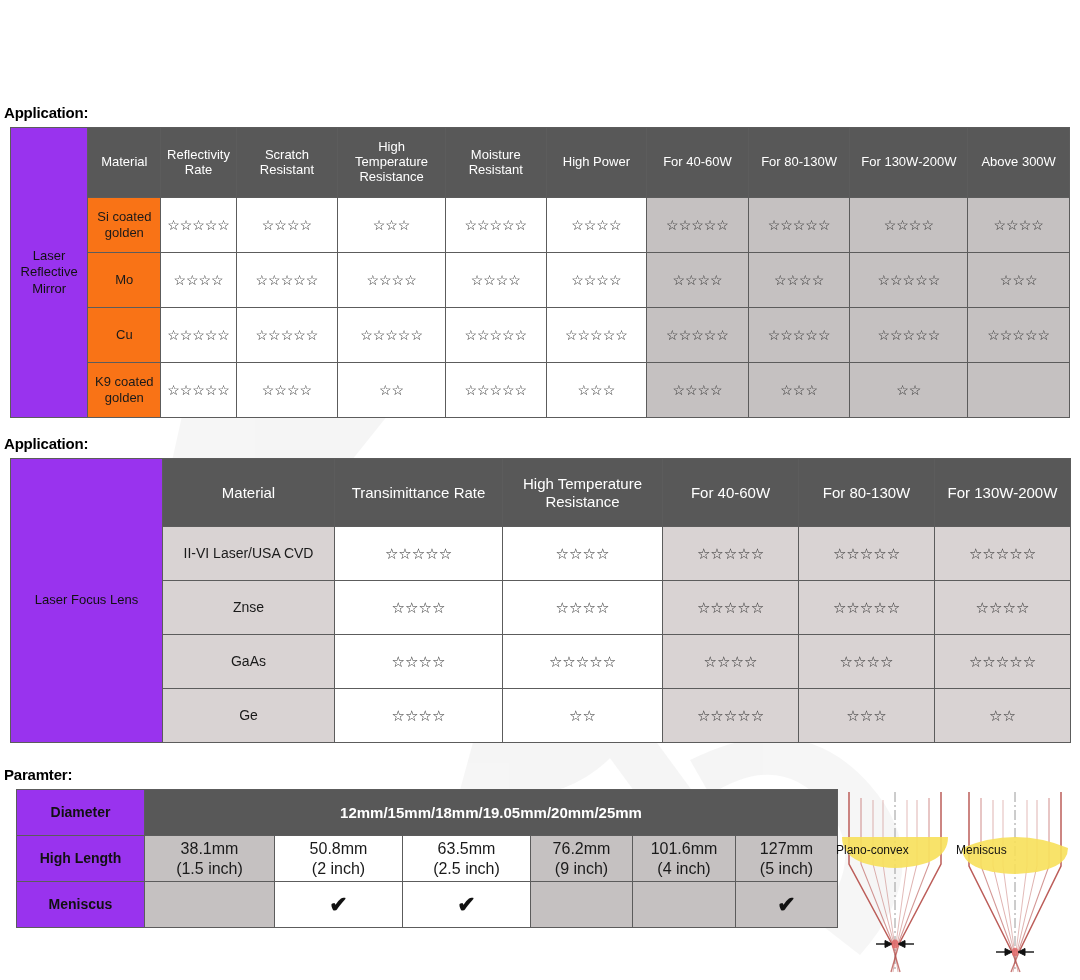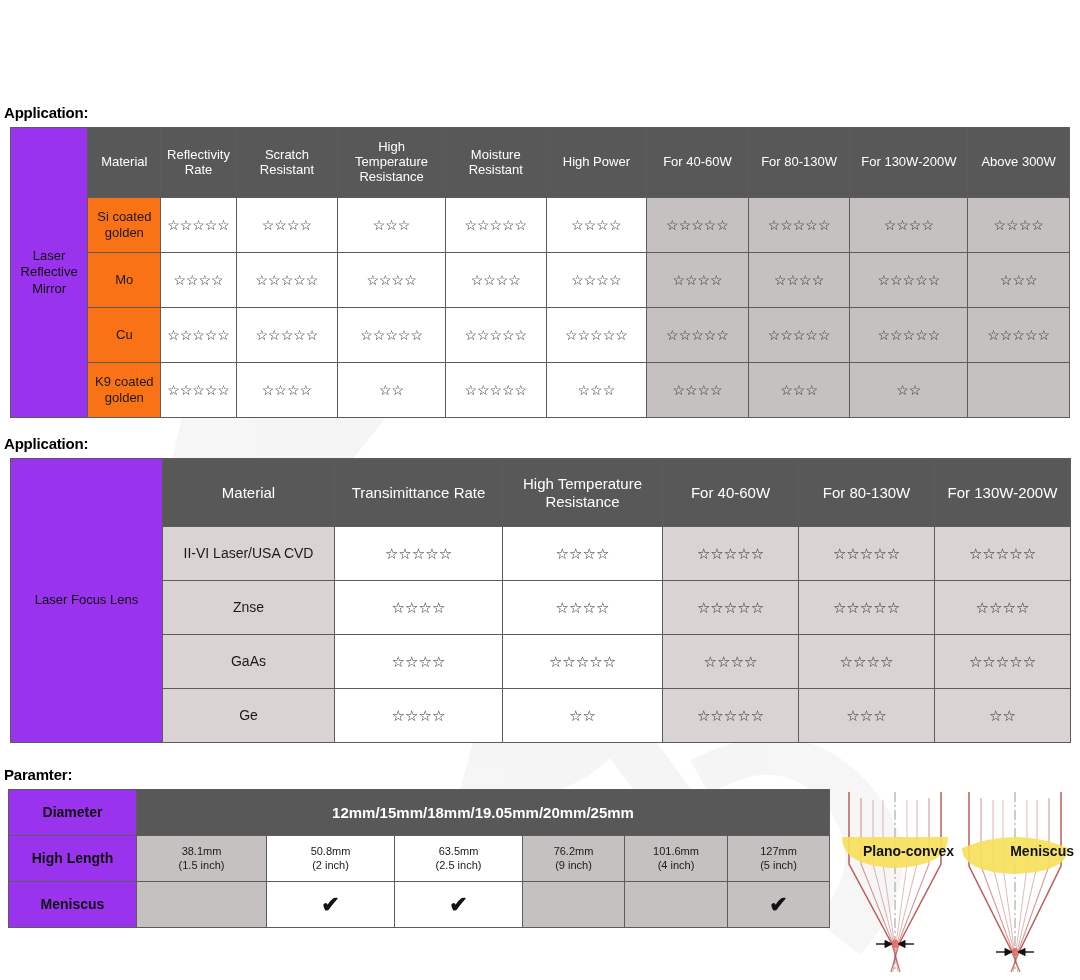--- a/index.html
+++ b/index.html
@@ -99,42 +99,42 @@
 
   
   #sec2-label { position: absolute; left: 0; top: 435px; }
   #table2 { position: absolute; left: 10px; top: 458px; width: 1060px; }
   #table2 td { height: 54px; }
   #table2 tr.hdrrow td { height: 68px; }
   #table2 .hdr { font-size: 15px; }
 
   
   #sec3-label { position: absolute; left: 0; top: 766px; text-align: center; }
-  #table3 { position: absolute; left: 8px; top: 789px; width: 668px; }
+  #table3 { position: absolute; left: 16px; top: 789px; width: 668px; }
   #table3 td { height: 46px; font-size: 13px; }
   #table3 .purple { font-weight: bold; font-size: 14px; }
   #table3 .hdr { font-size: 15px; font-weight: bold; }
-  #table3 .fl { font-size: 11px; line-height: 1.25; color: #1a1a1a; }
+  #table3 .fl { font-size: 16px; line-height: 1.25; color: #1a1a1a; }
 
   
   #diagrams {
     position: absolute;
     left: 836px; top: 786px;
     width: 240px; height: 192px;
     z-index: 2;
   }
   .diagram { position: absolute; top: 0; width: 118px; height: 192px; }
   #diagram-plano { left: 0; }
   #diagram-meniscus { left: 120px; }
   .lens-label {
     position: absolute;
     width: 100%;
-    text-align: right;
-    font-size: 14px;
-    font-weight: bold;
+    text-align: left;
+    font-size: 12px;
+    font-weight: normal;
     color: #111;
     z-index: 3;
   }
   #label-plano { top: 57px; }
   #label-meniscus { top: 57px; }
 </style>
 </head>
 <body>
 
 <div id="page">

